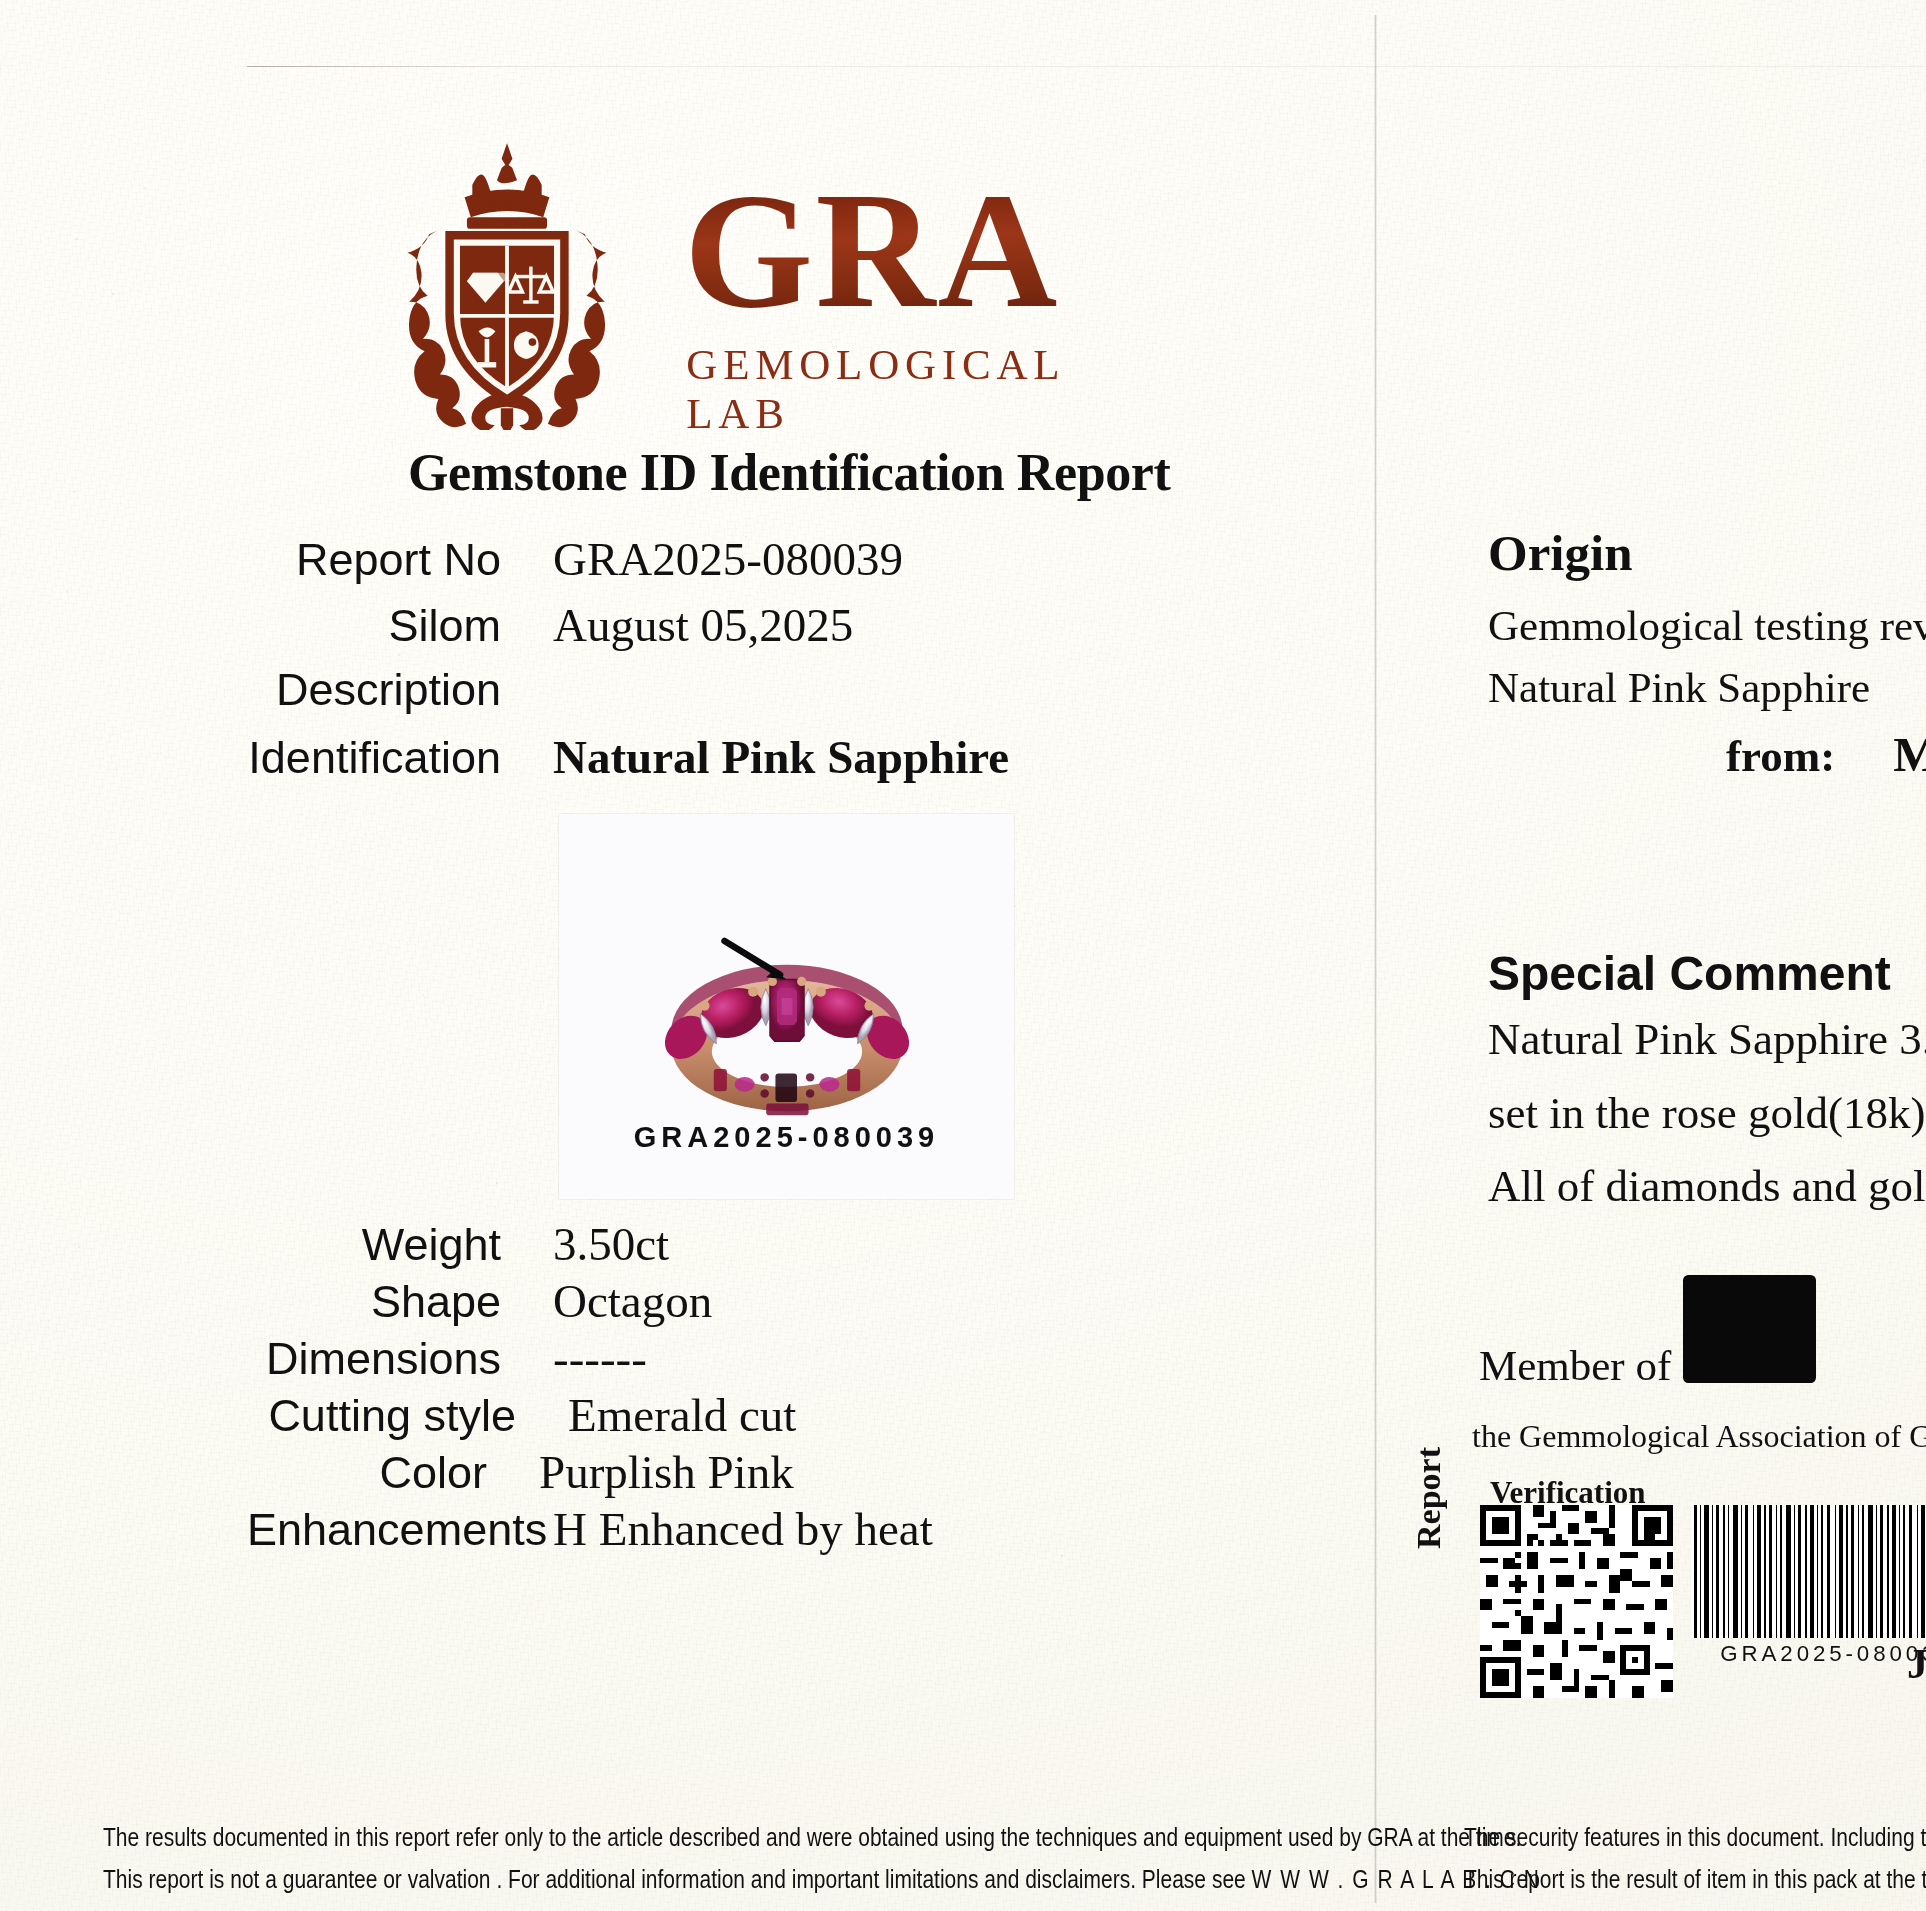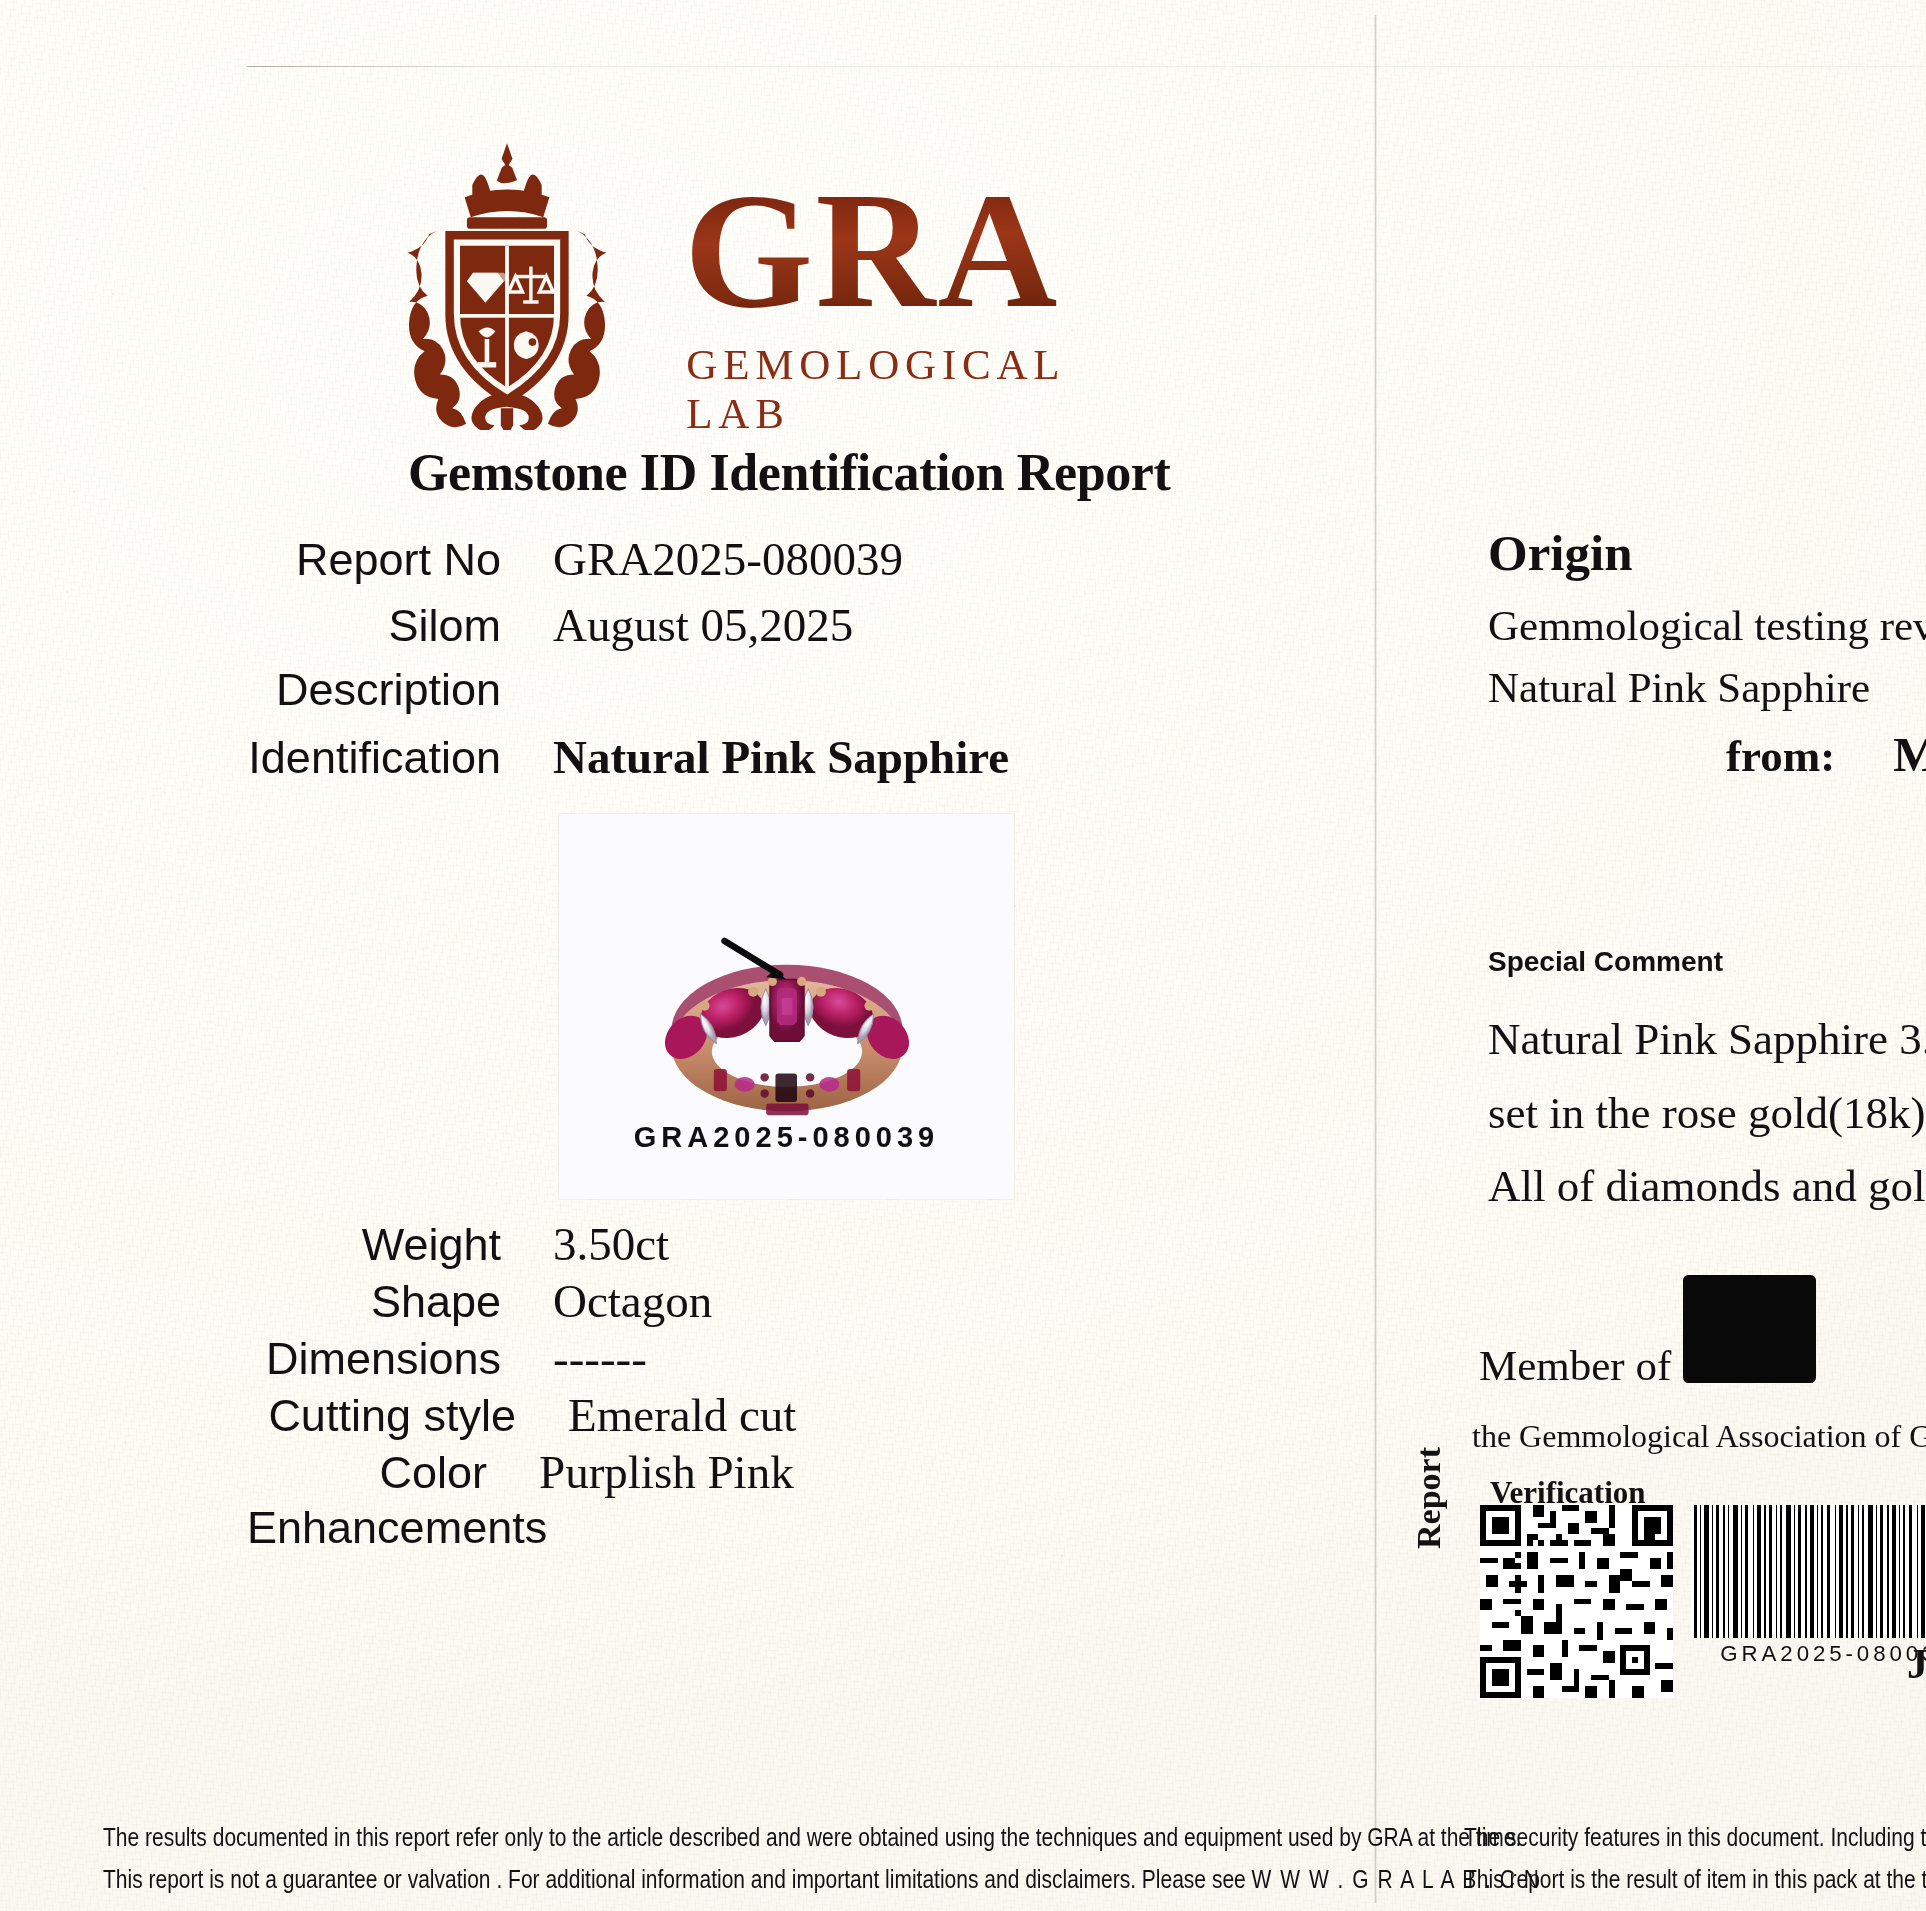--- a/index.html
+++ b/index.html
@@ -98,21 +98,21 @@
     font-size:51px;font-weight:bold;
   }
   .r-line{position:absolute;font-size:43px;white-space:nowrap;}
   #origin-from{position:absolute;left:1726px;top:726px;display:flex;align-items:baseline;}
   #origin-from .lbl{font-size:45px;font-weight:bold;}
   #origin-from .val{font-size:49px;font-weight:bold;margin-left:58px;}
 
   #sc-head{
     position:absolute;left:1488px;top:946px;
     font-family:"Liberation Sans", sans-serif;
-    font-size:28px;font-weight:bold;
+    font-size:48px;font-weight:bold;
   }
   .sc-line{position:absolute;left:1488px;font-size:45px;white-space:nowrap;}
 
   
   #member-of{position:absolute;left:1479px;top:1341px;font-size:43px;}
   #gagb-block{
     position:absolute;left:1683px;top:1275px;width:133px;height:108px;
     background:#090909;border-radius:5.4px;
   }
   #gagb-text{position:absolute;left:1472px;top:1418px;font-size:32px;white-space:nowrap;}
@@ -448,20 +448,21 @@
 <div class="field-row" style="left:262px;top:1388px;">
   <span class="f-label">Cutting style</span>
   <span class="f-value">Emerald cut</span>
 </div>
 <div class="field-row" style="left:233px;top:1445px;">
   <span class="f-label">Color</span>
   <span class="f-value">Purplish Pink</span>
 </div>
 <div class="field-row" style="left:247px;top:1502px;">
   <span class="f-label">Enhancements</span>
+  <span class="f-value">H Enhanced by heat</span>
 </div>
 
 <div id="origin-head">Origin</div>
 <div class="r-line" style="left:1488px;top:601px;">Gemmological testing revealed characteristics corresponding to those of a</div>
 <div class="r-line" style="left:1488px;top:663px;">Natural Pink Sapphire</div>
 <div id="origin-from">
   <span class="lbl">from:</span>
   <span class="val">Madagascar</span>
 </div>
 

